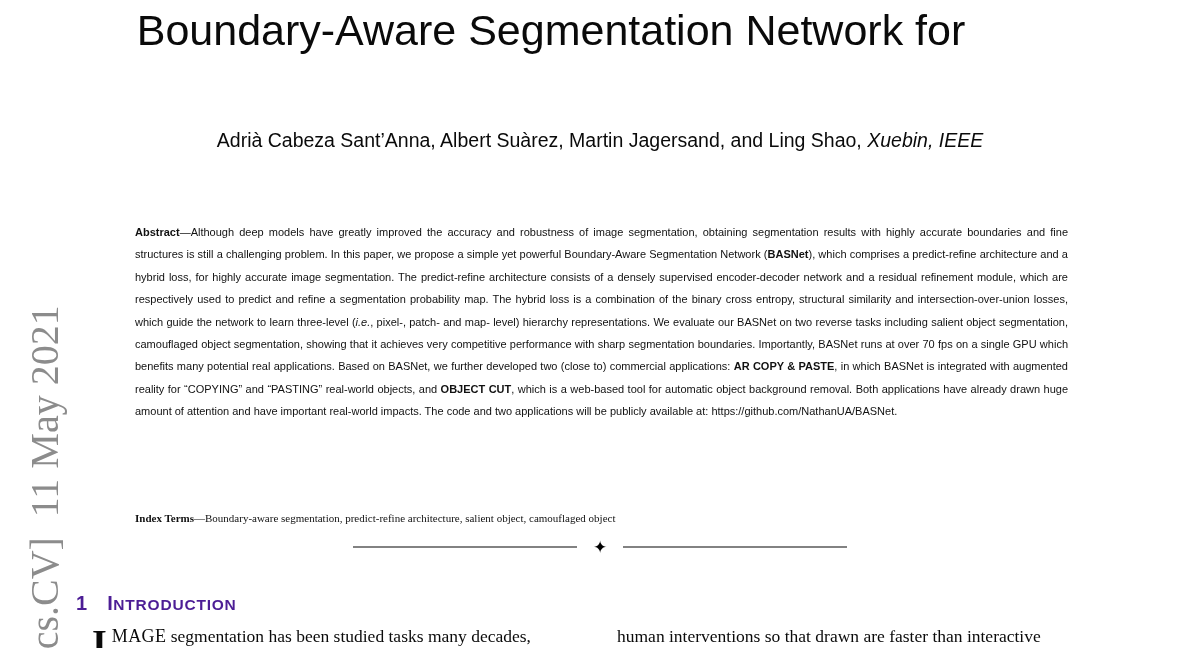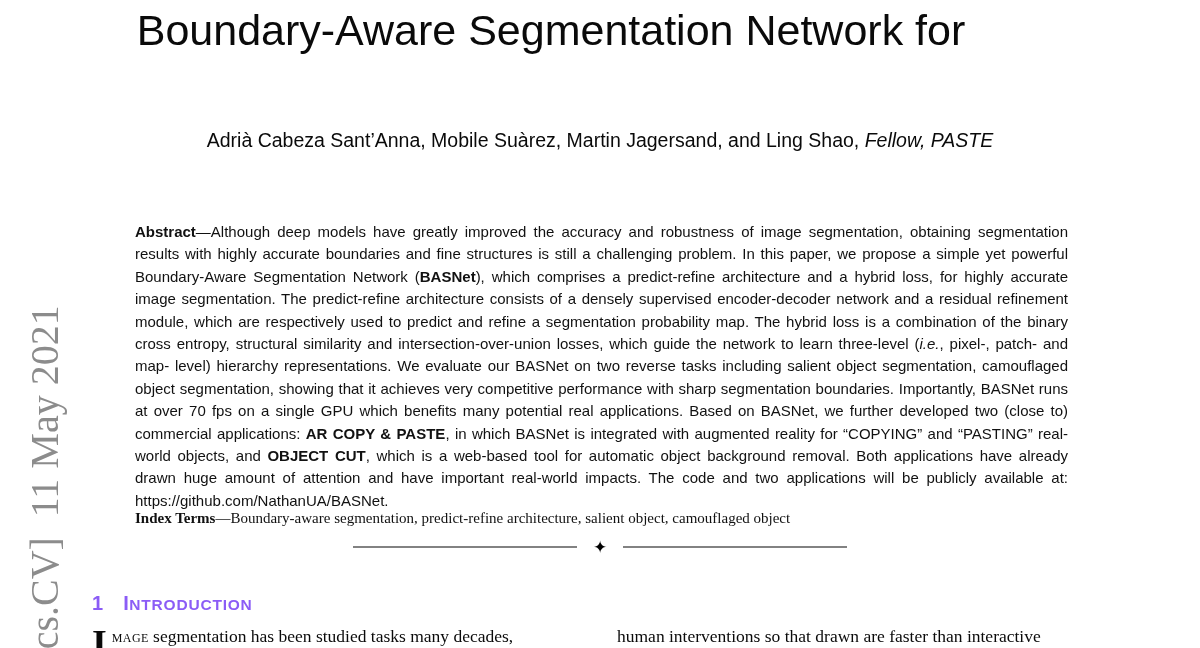--- a/index.html
+++ b/index.html
@@ -51,21 +51,21 @@
     line-height: 28px;
     color: #0a0a0a;
   }
 
   
   .abstract, .index-terms {
     position: absolute;
     left: 135px;
     width: 933px;
     font-family: "Liberation Sans", sans-serif;
-    font-size: 15px;
+    font-size: 11px;
     line-height: 22.4px;
     text-align: justify;
     color: #111111;
   }
   .abstract { top: 221px; }
   .index-terms { top: 507px; font-family: Liberation Serif, serif; }
 
   .b { font-weight: bold; }
   .i { font-style: italic; }
 
@@ -90,24 +90,24 @@
     font-size: 17px;
     line-height: 17px;
     color: #000000;
     font-family: "DejaVu Sans", sans-serif;
   }
 
   
   .section-heading {
     position: absolute;
     top: 592px;
-    left: 92px;
+    left: 76px;
     font-family: "Liberation Sans", sans-serif;
     font-weight: bold;
-    color: #8b5cf6;
+    color: #4c1d95;
     white-space: nowrap;
   }
   .section-heading .secnum { font-size: 20px; margin-right: 20px; }
   .section-heading .cap { font-size: 20px; letter-spacing: 0.6px; }
   .section-heading .rest { font-size: 15.5px; letter-spacing: 0.8px; }
 
   
   .columns {
     position: absolute;
     top: 626px;
@@ -122,37 +122,37 @@
   }
   .col { width: 495px; }
   .dropcap {
     float: left;
     font-size: 38px;
     line-height: 34px;
     font-weight: bold;
     margin-right: 5px;
   }
   .firstword {
-    font-size: 12px;
+    font-size: 18px;
     letter-spacing: 0.4px;
   }
 </style>
 </head>
 <body>
 
 <div class="page">
 
   <div class="watermark">[cs.CV]  11 May 2021</div>
 
   <h1 class="title">
     <span>Boundary-Aware Segmentation Network for</span><br>
   </h1>
 
   <div class="authors">
-    <div><span>Adrià Cabeza Sant’Anna, Mobile Suàrez, Martin Jagersand, and Ling Shao, </span><span class="i">Fellow, PASTE</span></div>
+    <div><span>Adrià Cabeza Sant’Anna, Albert Suàrez, Martin Jagersand, and Ling Shao, </span><span class="i">Xuebin, IEEE</span></div>
   </div>
 
   <p class="abstract"><span class="b">Abstract</span><span>—Although deep models have greatly improved the accuracy and robustness of image segmentation, obtaining segmentation results with highly accurate boundaries and fine structures is still a challenging problem. In this paper, we propose a simple yet powerful Boundary-Aware Segmentation Network (</span><span class="b">BASNet</span><span>), which comprises a predict-refine architecture and a hybrid loss, for highly accurate image segmentation. The predict-refine architecture consists of a densely supervised encoder-decoder network and a residual refinement module, which are respectively used to predict and refine a segmentation probability map. The hybrid loss is a combination of the binary cross entropy, structural similarity and intersection-over-union losses, which guide the network to learn three-level (</span><span class="i">i.e.</span><span>, pixel-, patch- and map- level) hierarchy representations. We evaluate our BASNet on two reverse tasks including salient object segmentation, camouflaged object segmentation, showing that it achieves very competitive performance with sharp segmentation boundaries. Importantly, BASNet runs at over 70 fps on a single GPU which benefits many potential real applications. Based on BASNet, we further developed two (close to) commercial applications: </span><span class="b">AR COPY &amp; PASTE</span><span>, in which BASNet is integrated with augmented reality for “COPYING” and “PASTING” real-world objects, and </span><span class="b">OBJECT CUT</span><span>, which is a web-based tool for automatic object background removal. Both applications have already drawn huge amount of attention and have important real-world impacts. The code and two applications will be publicly available at: https://github.com/NathanUA/BASNet.</span></p>
 
   <p class="index-terms"><span class="b">Index Terms</span><span>—Boundary-aware segmentation, predict-refine architecture, salient object, camouflaged object</span></p>
 
   <div class="separator">
     <span class="rule"></span>
     <span class="diamond">✦</span>
     <span class="rule"></span>

